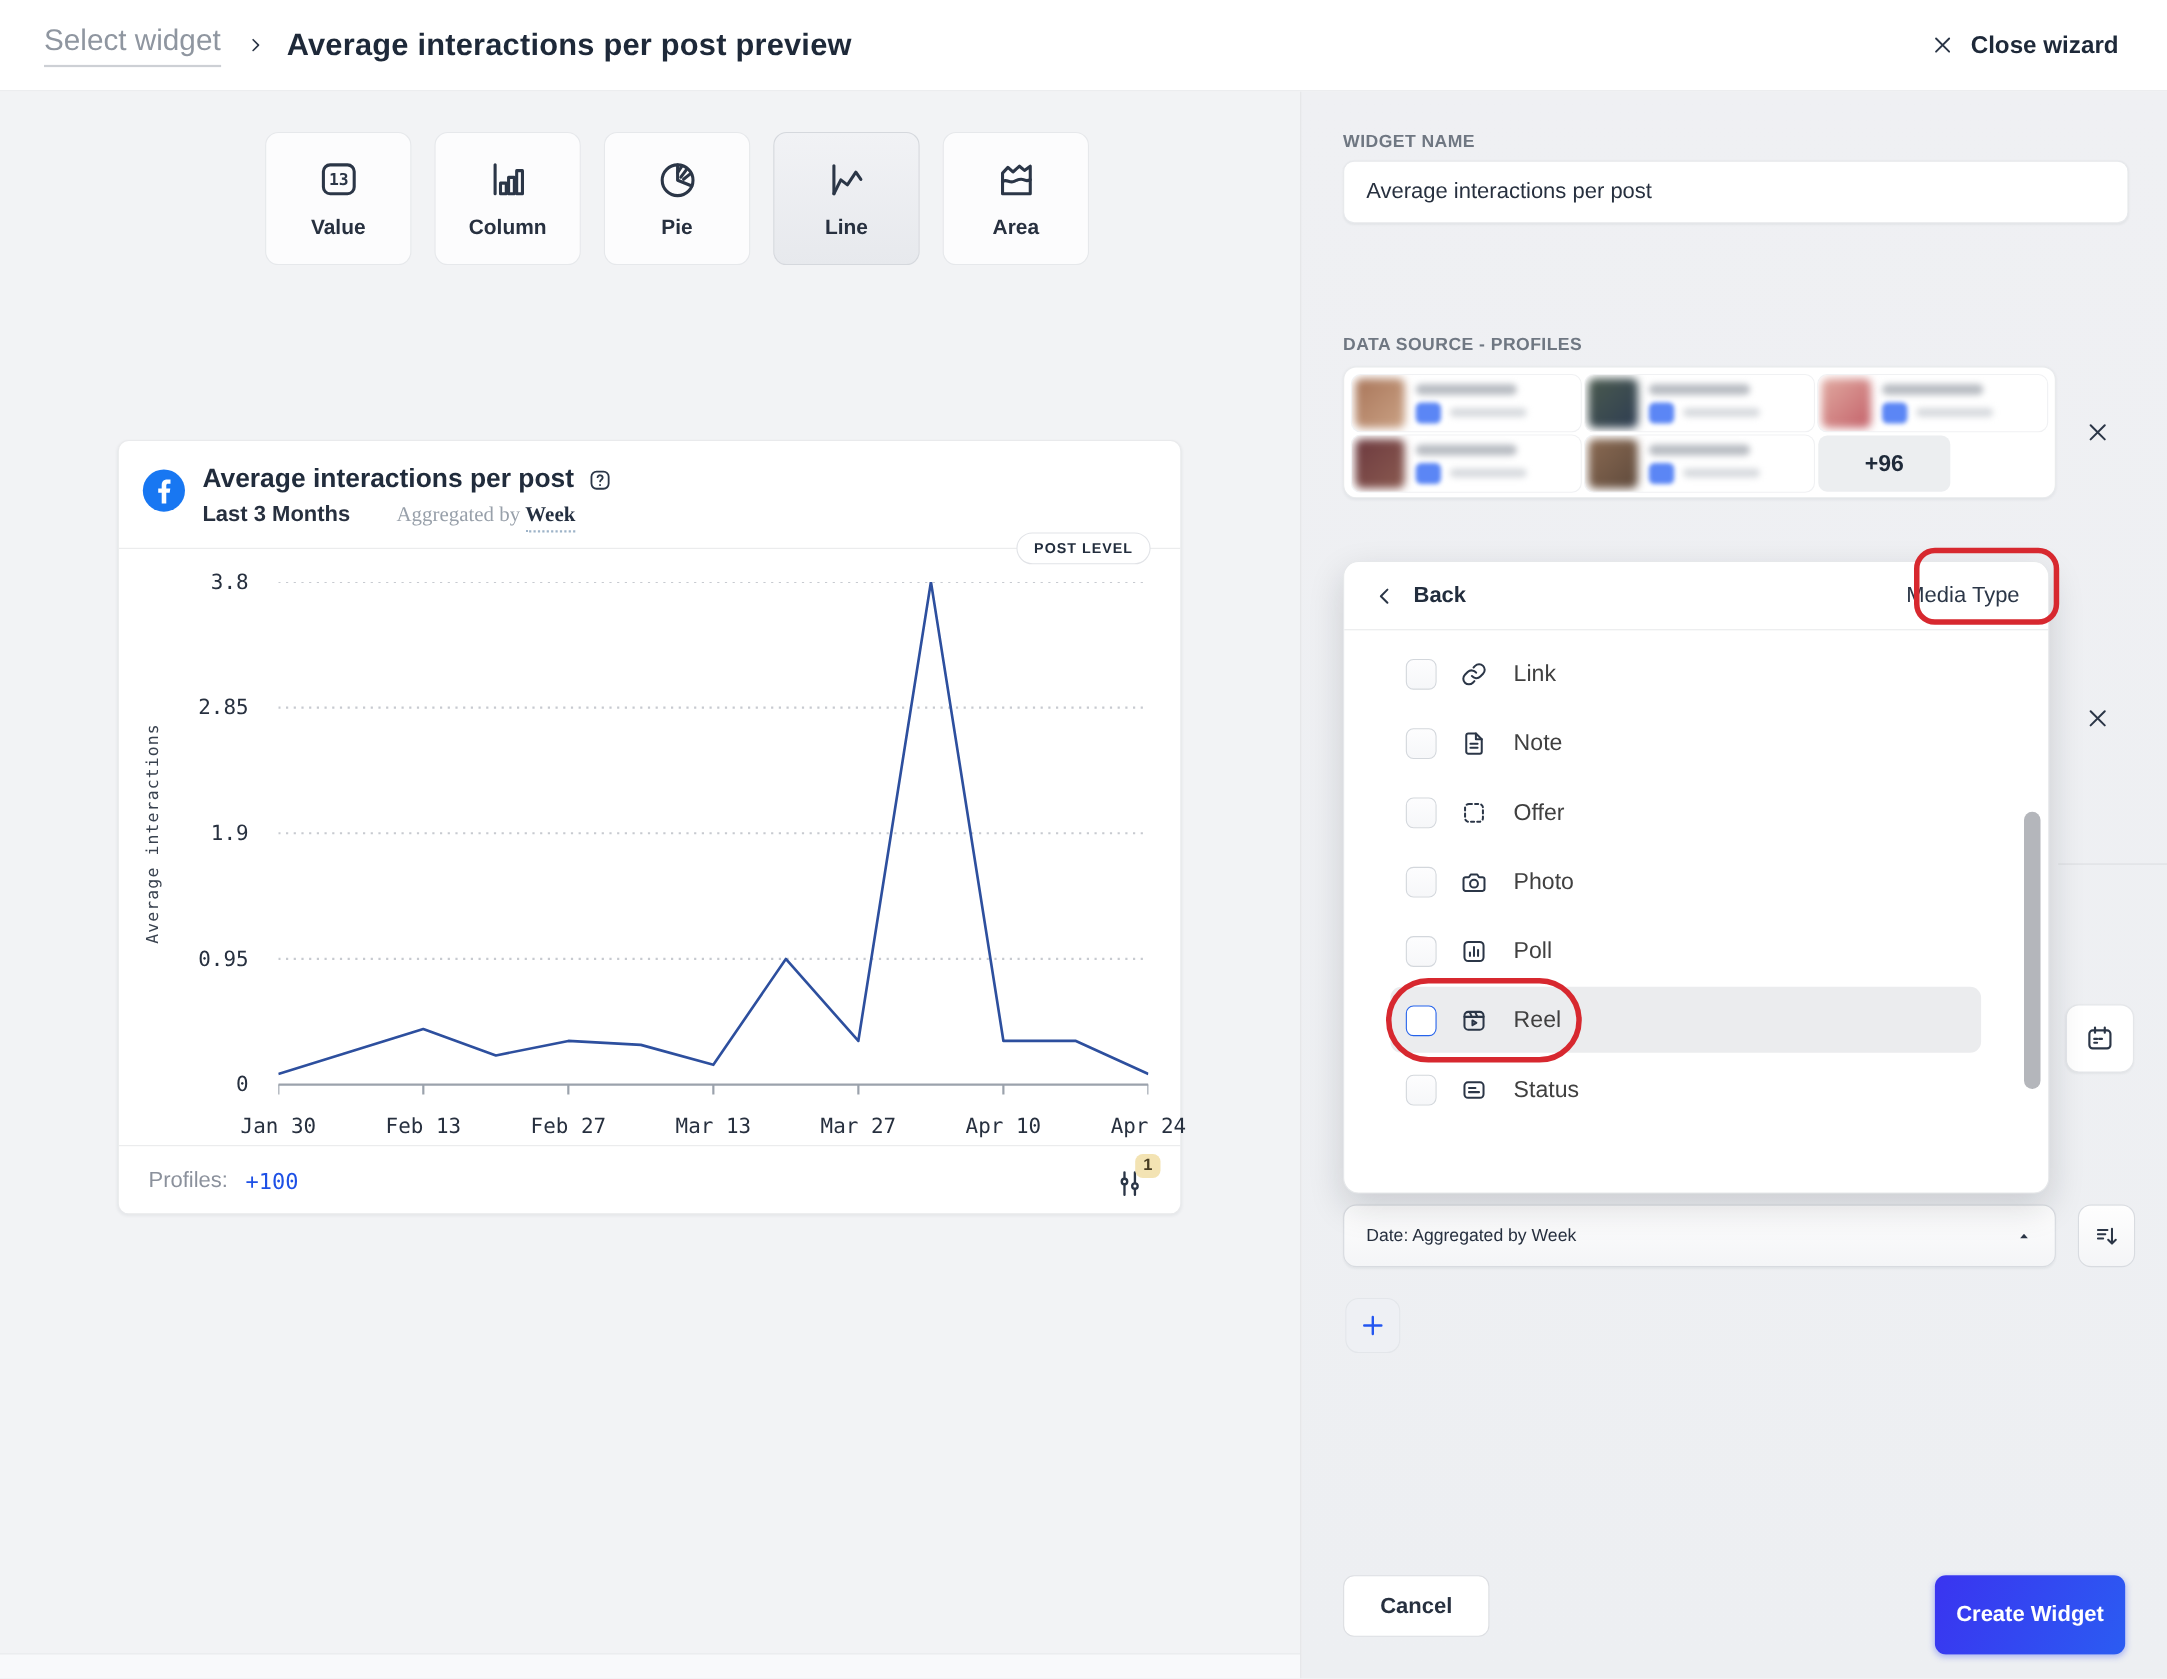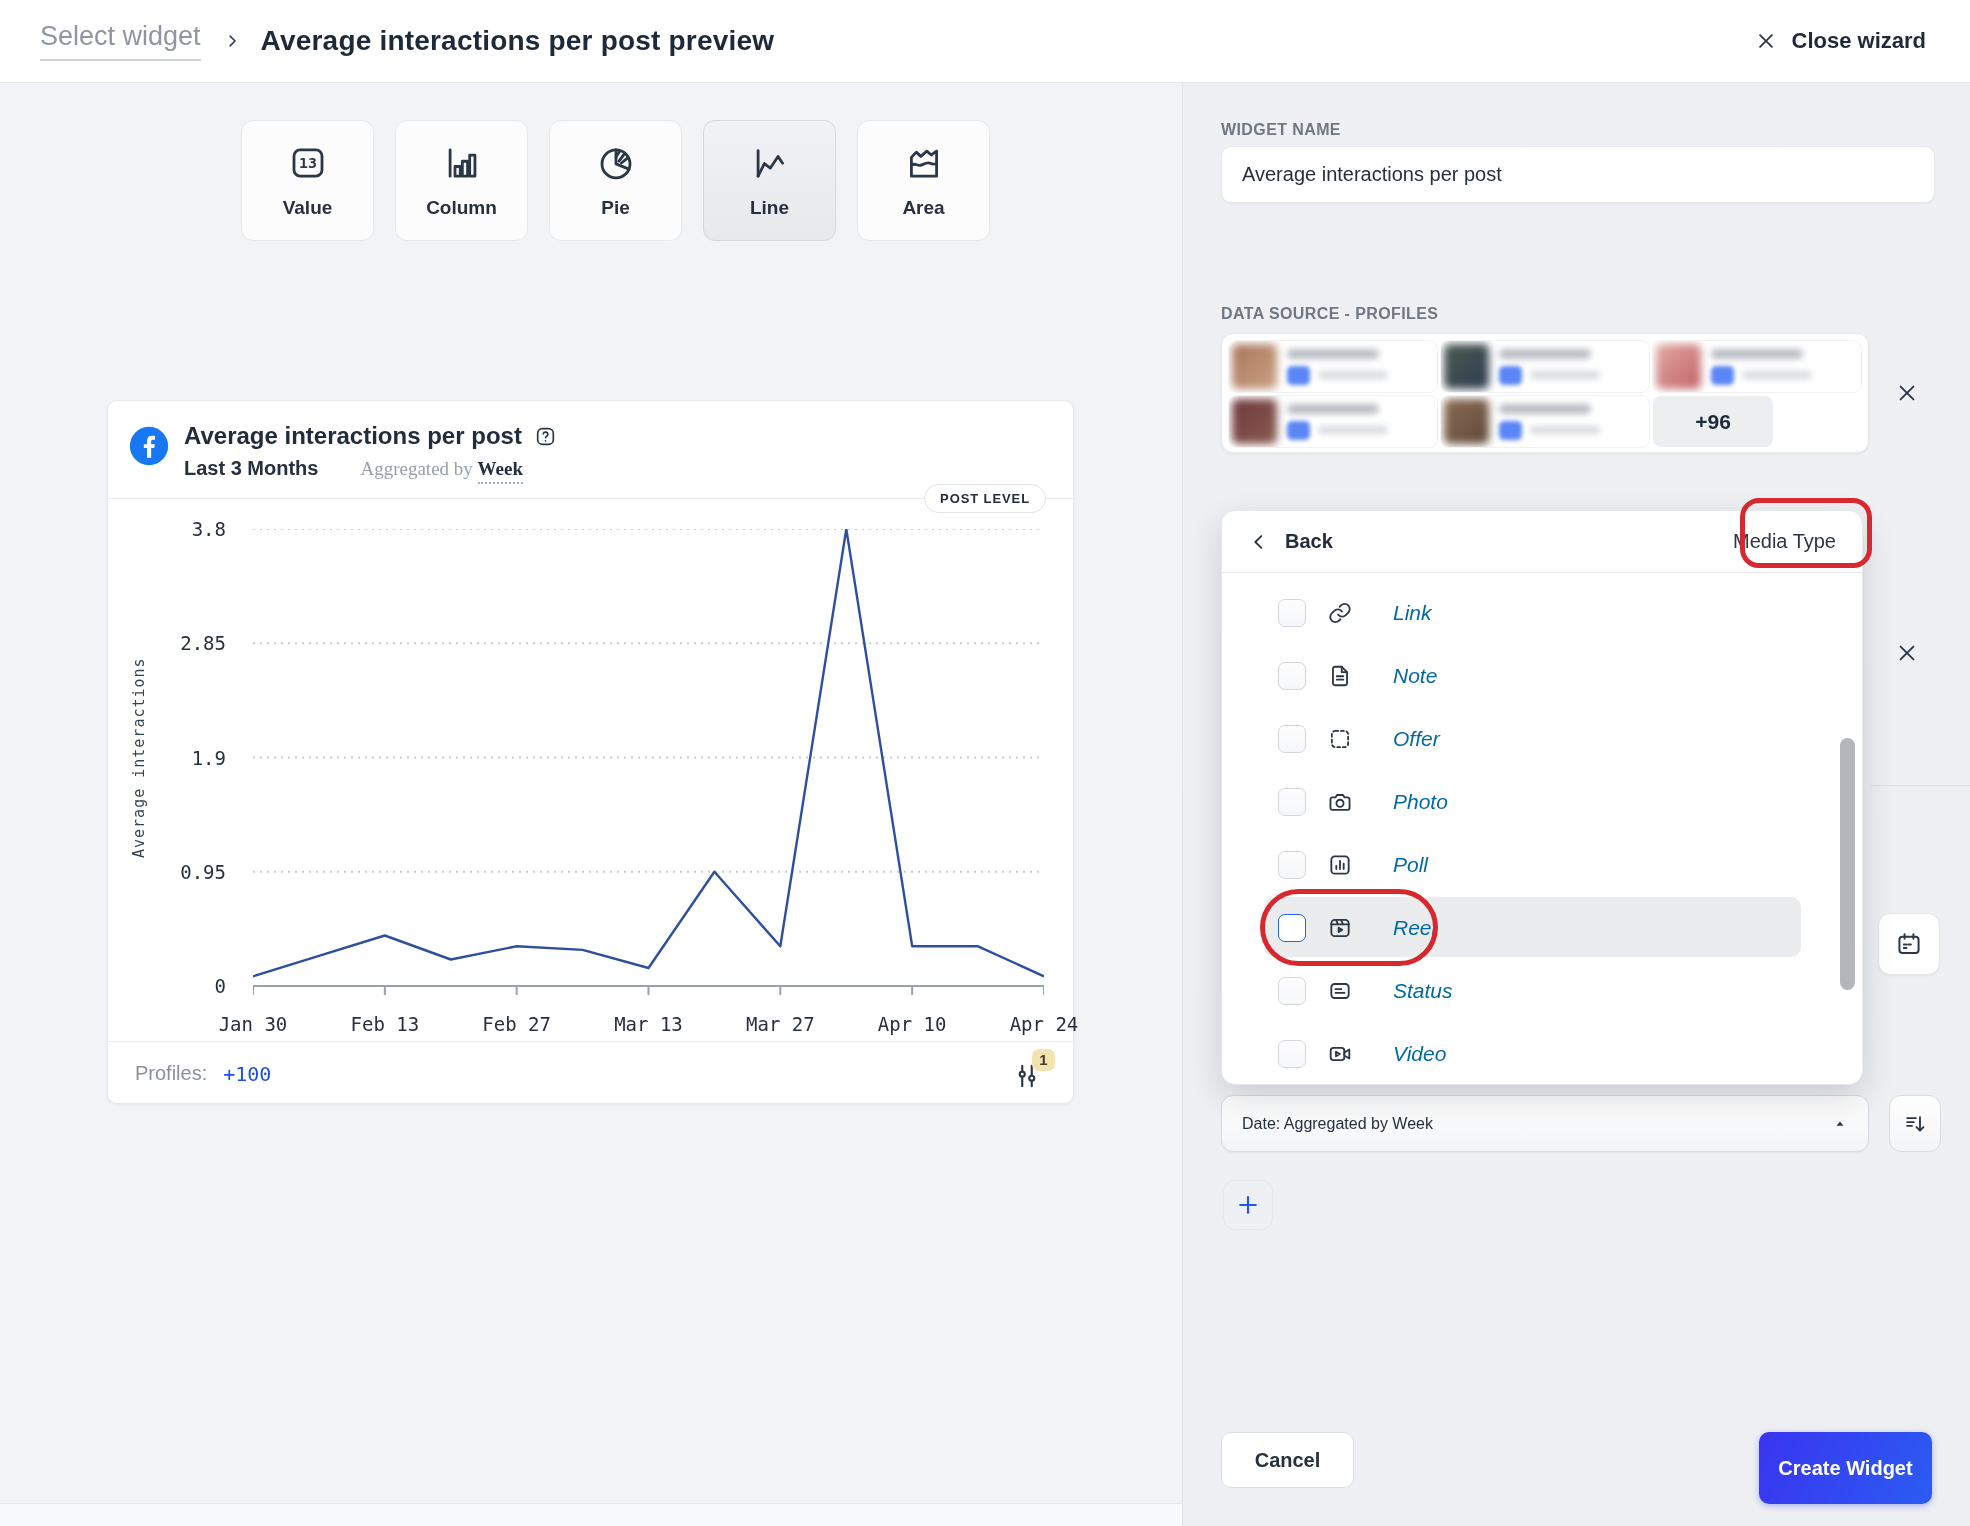--- a/index.html
+++ b/index.html
@@ -108,21 +108,21 @@
     border-radius:19px; pointer-events:none; }
   .dd-list { position:absolute; left:0; top:63px; right:0; bottom:0; padding-top:7px; }
   .opt-row { position:relative; height:63px; display:flex; align-items:center; cursor:pointer; }
   .opt-row.highlighted::before { content:""; position:absolute; left:42px; right:61px; top:1px; bottom:2px;
     background:#ebecee; border-radius:10px; }
   .opt-row > * { position:relative; z-index:1; }
   .checkbox { width:28px; height:28px; margin-left:56px; border:1.5px solid #d3d7dc; border-radius:7px;
     background:linear-gradient(180deg,#fdfdfe,#f6f7f9); flex:none; cursor:pointer; }
   .checkbox.cb-active { border:1.5px solid #2563eb; background:#fff; }
   .opt-icon { width:26px; height:26px; margin-left:21px; flex:none; }
-  .opt-label { font-size:21px; color:#0369a1; margin-left:40px;font-style:italic; }
+  .opt-label { font-size:21px; color:#404040; margin-left:23px; }
   .ring-reel { position:absolute; left:38px; top:-7px; width:178px; height:77px; border:5px solid #d7282f;
     border-radius:40px; z-index:3; pointer-events:none; }
   .dd-scrollbar { position:absolute; right:7px; top:227px; width:15px; height:252px; background:#b4b6bb; border-radius:8px; cursor:grab; }
 
   
   .date-select { position:absolute; left:38px; top:1012px; width:648px; height:57px; border:1px solid #d8dbe0; border-radius:12px;
     background:linear-gradient(180deg,#fefefe,#f4f5f7); display:flex; align-items:center; padding:0 20px; cursor:pointer;
     box-shadow:0 1px 2px rgba(25,32,45,.05); }
   .date-select-value { font-size:16px; color:#27303f; }
   .date-caret { margin-left:auto; width:16px; height:16px; }
@@ -491,27 +491,20 @@
     <span class="opt-label">Reel</span>
   <div class="ring-reel"></div>
           </div>
           <div class="opt-row">
     <span class="checkbox"></span>
     <svg class="ic opt-icon">
               <use href="#sym-status-icon"></use>
             </svg>
     <span class="opt-label">Status</span>
   </div>
-          <div class="opt-row">
-    <span class="checkbox"></span>
-    <svg class="ic opt-icon">
-              <use href="#sym-video-icon"></use>
-            </svg>
-    <span class="opt-label">Video</span>
-  </div>
         </div>
       <div class="dd-scrollbar"></div>
     </div>
 
     <div class="date-select">
       <span class="date-select-value">Date: Aggregated by Week</span>
       <svg class="ic date-caret">
           <use href="#sym-caret-up-icon"></use>
         </svg>
     </div>

